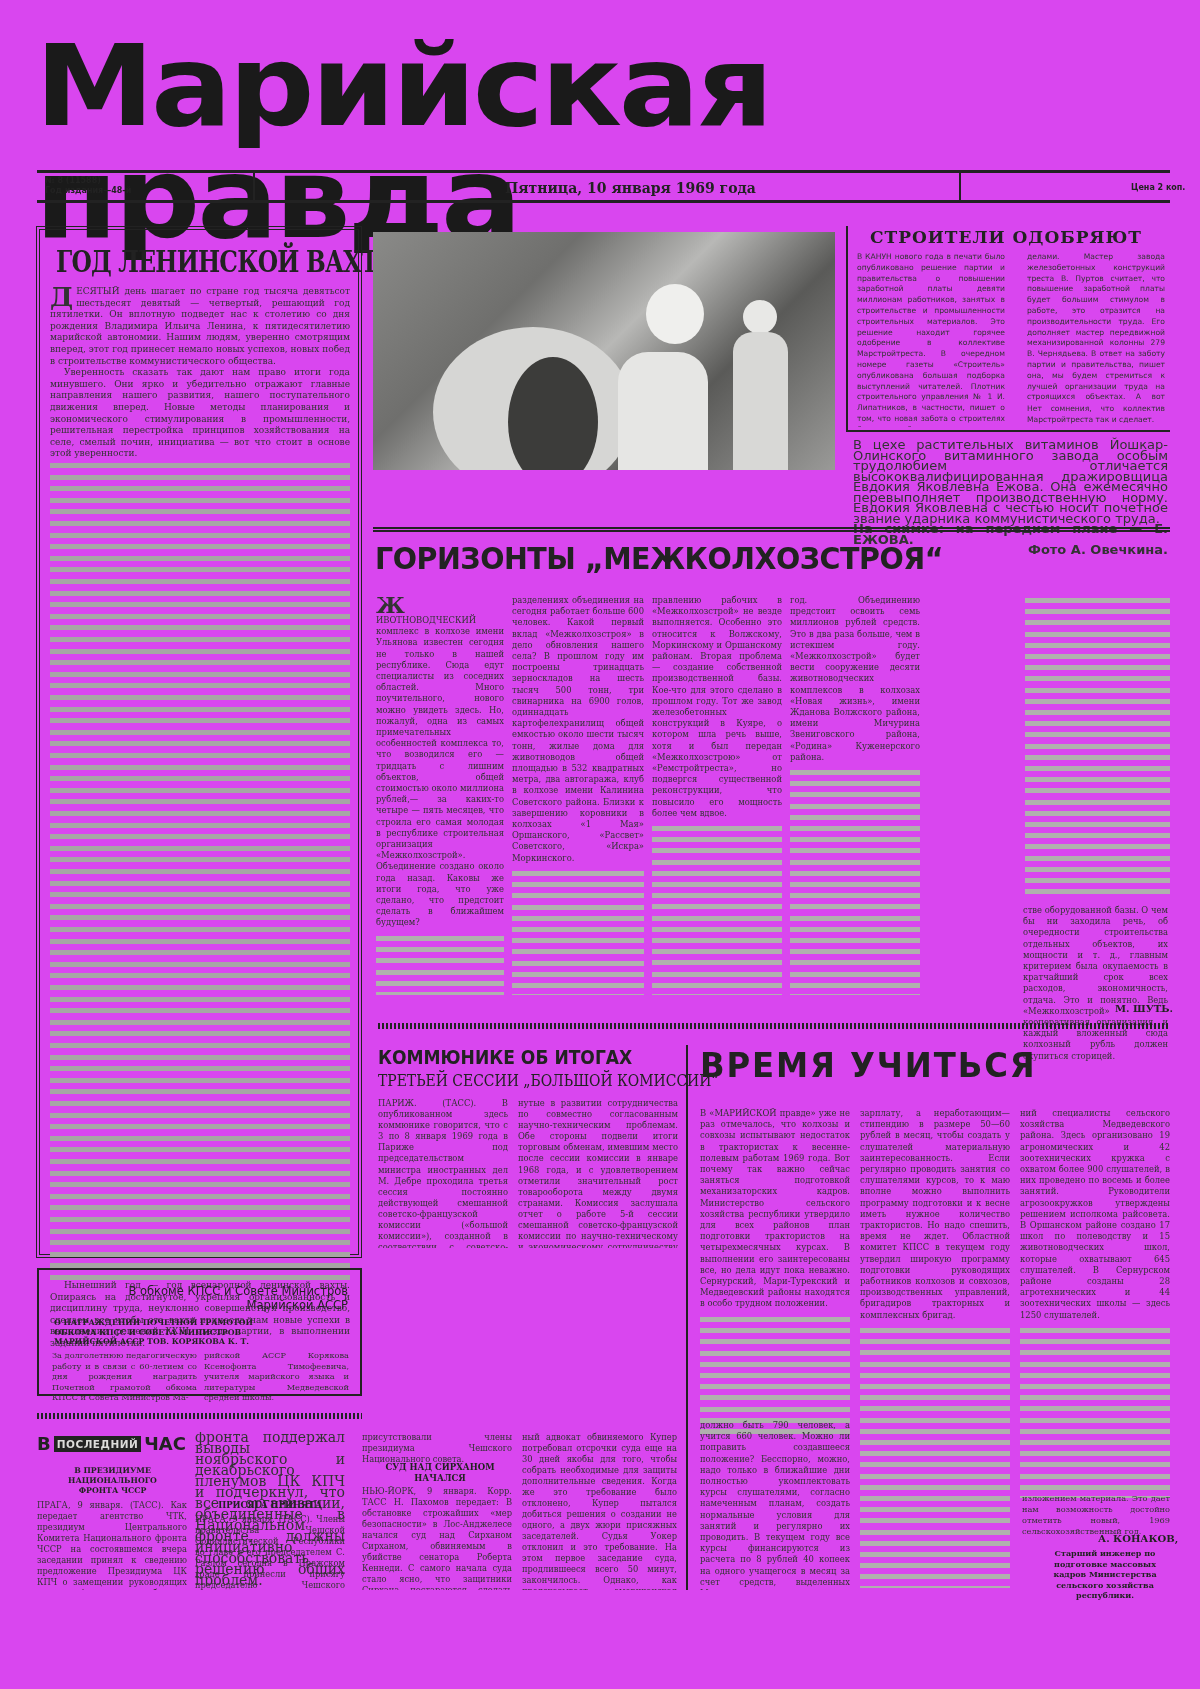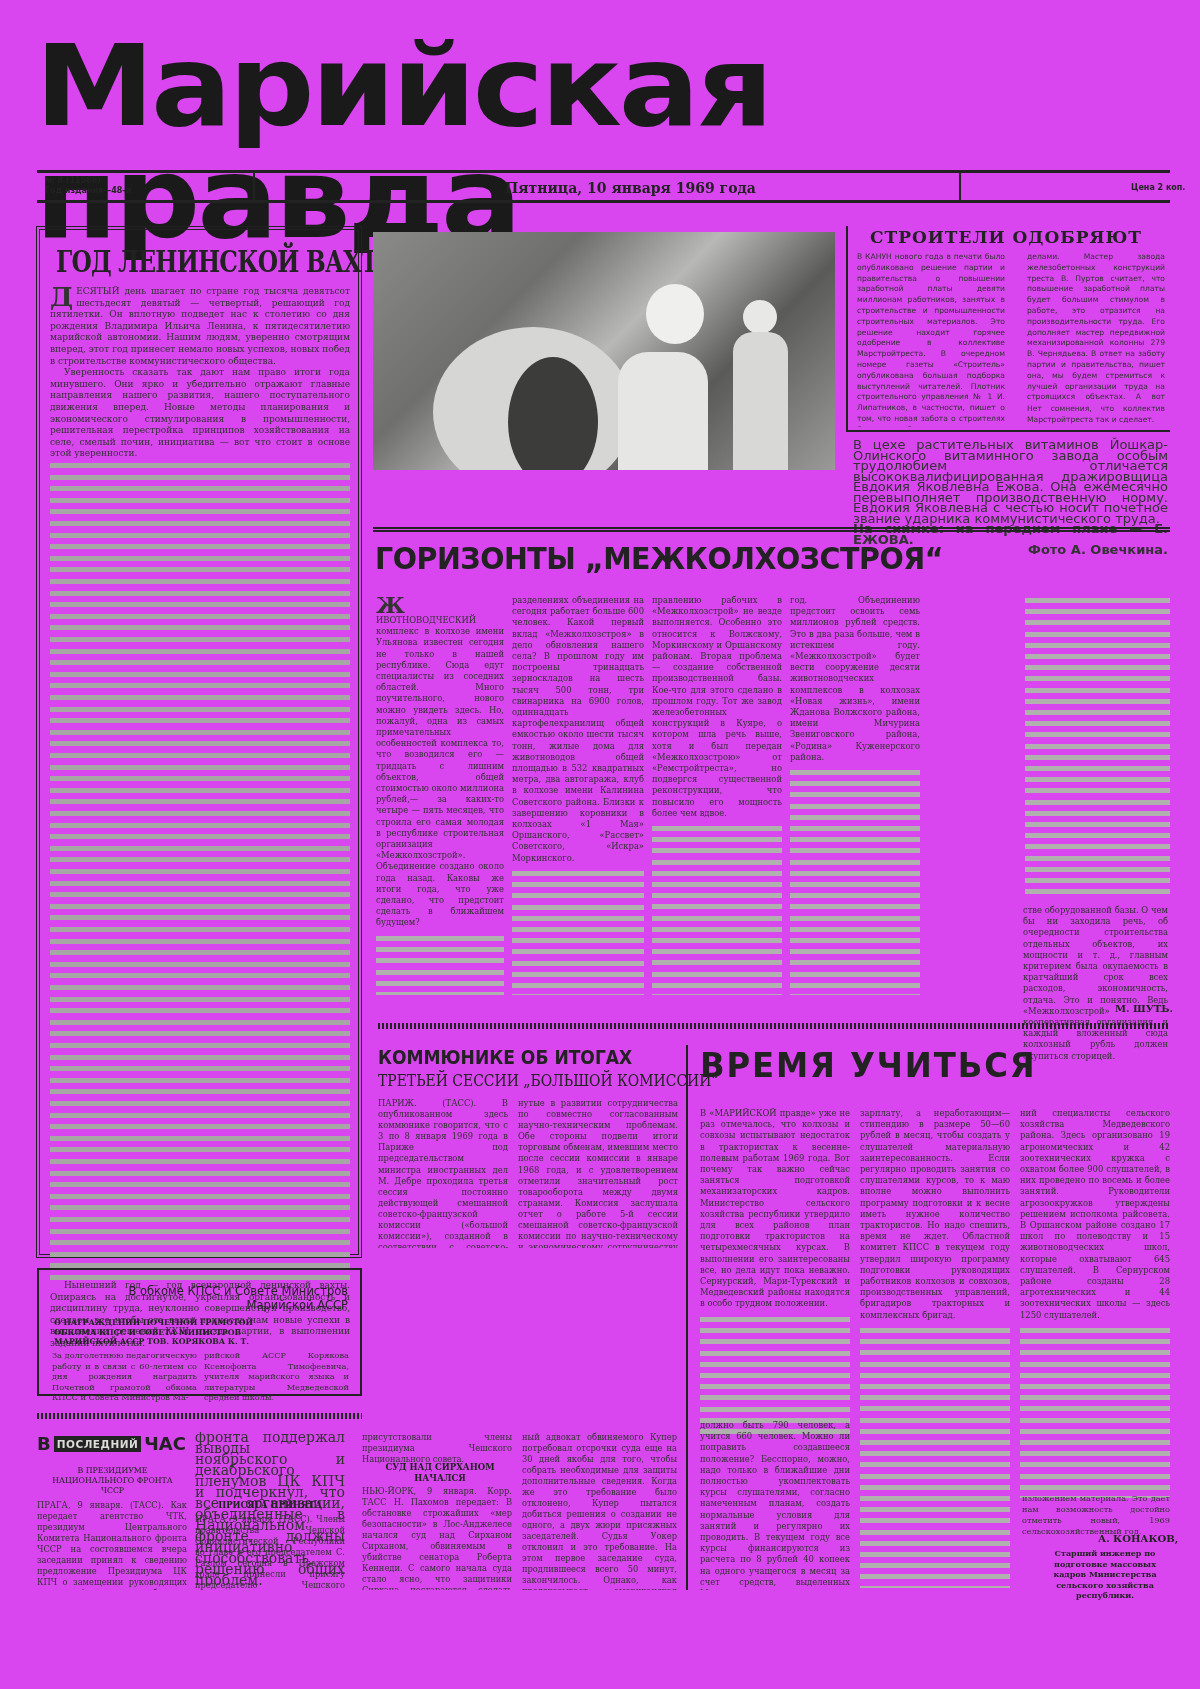--- a/index.html
+++ b/index.html
@@ -138,21 +138,21 @@
     <div class="txt" style="position:absolute;left:165px;top:80px;width:145px;font-size:8.2px;line-height:10.6px;">рийской АССР Корякова Ксенофонта Тимофеевича, учителя марийского языка и литературы Медведевской средней школы.</div>
   </div>
 
   <div class="abs dots" style="left:37px;top:1413px;width:325px;"></div>
 
   <div class="abs" style="left:37px;top:1433px;display:flex;align-items:center;font-family:'DejaVu Sans',sans-serif;font-weight:bold;">
     <span style="font-size:18px;">В</span>
     <span style="background:#222;color:#dcdcda;font-size:10.5px;padding:2px 3px;margin:0 3px;letter-spacing:0.5px;">ПОСЛЕДНИЙ</span>
     <span style="font-size:18px;">ЧАС</span>
   </div>
-  <div class="abs" style="left:50px;top:1466px;width:125px;text-align:center;font-family:'DejaVu Serif',serif;font-weight:normal;font-size:7.8px;line-height:10px;">В ПРЕЗИДИУМЕ НАЦИОНАЛЬНОГО ФРОНТА ЧССР</div>
+  <div class="abs" style="left:50px;top:1466px;width:125px;text-align:center;font-family:'DejaVu Serif',serif;font-weight:bold;font-size:7.8px;line-height:10px;">В ПРЕЗИДИУМЕ НАЦИОНАЛЬНОГО ФРОНТА ЧССР</div>
   <div class="abs txt" style="left:37px;top:1500px;width:150px;height:90px;font-size:8.3px;line-height:11px;">ПРАГА, 9 января. (ТАСС). Как передает агентство ЧТК, президиум Центрального Комитета Национального фронта ЧССР на состоявшемся вчера заседании принял к сведению предложение Президиума ЦК КПЧ о замещении руководящих постов в федеральном собрании. Президиум ЦК Национального</div>
   <div class="abs txt" style="left:195px;top:1432px;width:150px;font-size:14px;line-height:11px;">фронта поддержал выводы ноябрьского и декабрьского пленумов ЦК КПЧ и подчеркнул, что все организации, объединенные в Национальном фронте, должны инициативно способствовать решению общих проблем.</div>
   <div class="abs" style="left:195px;top:1500px;width:150px;text-align:center;font-family:'DejaVu Serif',serif;font-weight:bold;font-size:8.5px;">ПРИСЯГА ПРИНЯТА</div>
   <div class="abs txt" style="left:195px;top:1514px;width:150px;height:76px;font-size:8.3px;line-height:11px;">ПРАГА, 9 января. (ТАСС). Члены правительства Чешской Социалистической Республики во главе с его председателем С. Разлом сегодня в Пражском граде принесли присягу председателю Чешского Национального совета Ч. Цисаржу. На торжественной церемонии</div>
   <div class="abs txt" style="left:362px;top:1432px;width:150px;font-size:8.3px;line-height:11px;">присутствовали члены президиума Чешского Национального совета.</div>
   <div class="abs" style="left:370px;top:1462px;width:140px;text-align:center;font-family:'DejaVu Serif',serif;font-weight:bold;font-size:8.5px;line-height:10.5px;">СУД НАД СИРХАНОМ НАЧАЛСЯ</div>
   <div class="abs txt" style="left:362px;top:1486px;width:150px;height:104px;font-size:8.3px;line-height:11px;">НЬЮ-ЙОРК, 9 января. Корр. ТАСС Н. Пахомов передает: В обстановке строжайших «мер безопасности» в Лос-Анджелесе начался суд над Сирханом Сирханом, обвиняемым в убийстве сенатора Роберта Кеннеди. С самого начала суда стало ясно, что защитники Сирхана постараются сделать все возможное для затяжки процесса. Глав-</div>
   <div class="abs txt" style="left:522px;top:1432px;width:155px;height:158px;font-size:8.3px;line-height:11px;">ный адвокат обвиняемого Купер потребовал отсрочки суда еще на 30 дней якобы для того, чтобы собрать необходимые для защиты дополнительные сведения. Когда же это требование было отклонено, Купер пытался добиться решения о создании не одного, а двух жюри присяжных заседателей. Судья Уокер отклонил и это требование. На этом первое заседание суда, продлившееся всего 50 минут, закончилось. Однако, как предсказывает американская печать, адвокаты Сирхана еще предпримут новые попытки затянуть процесс.</div>
 
 </div>

